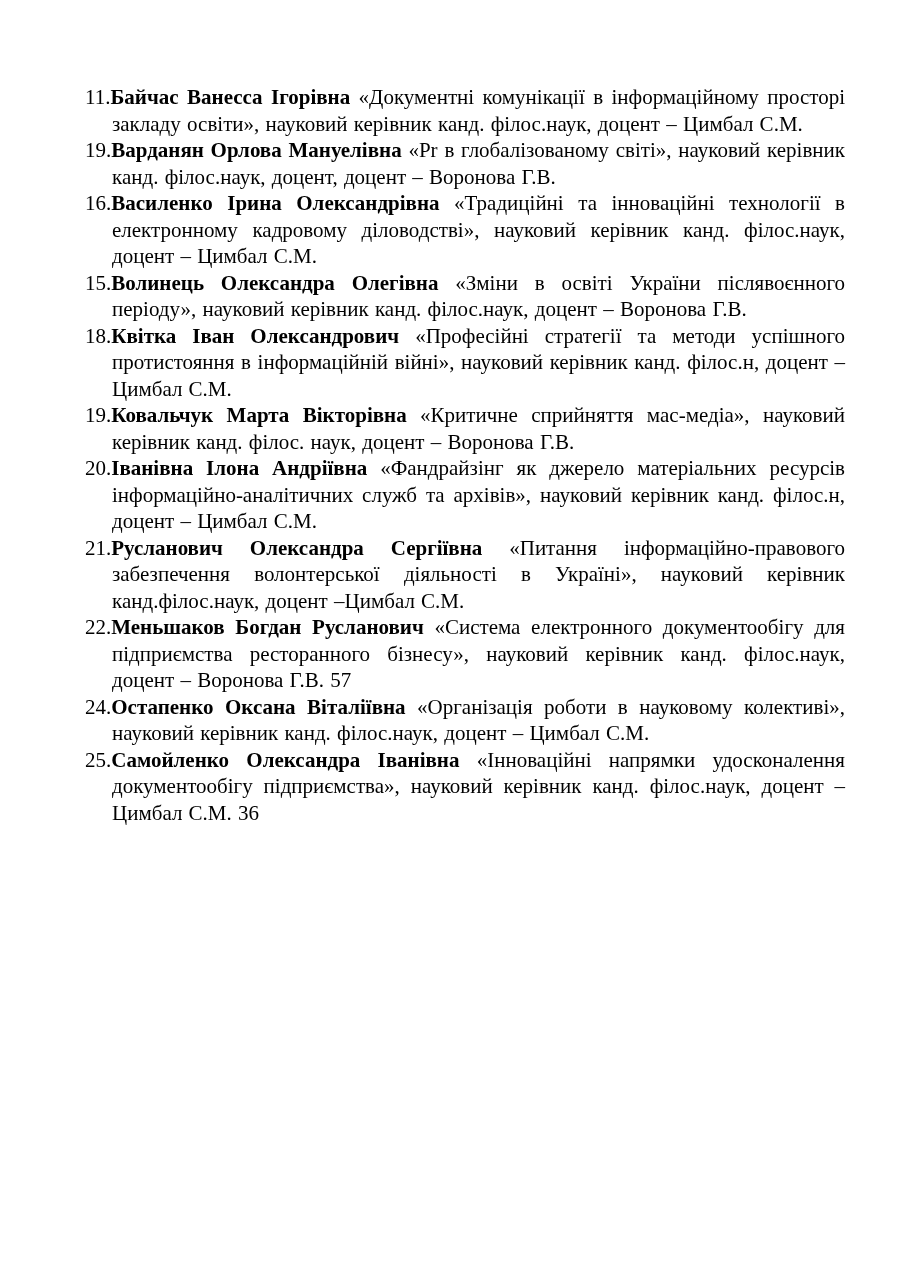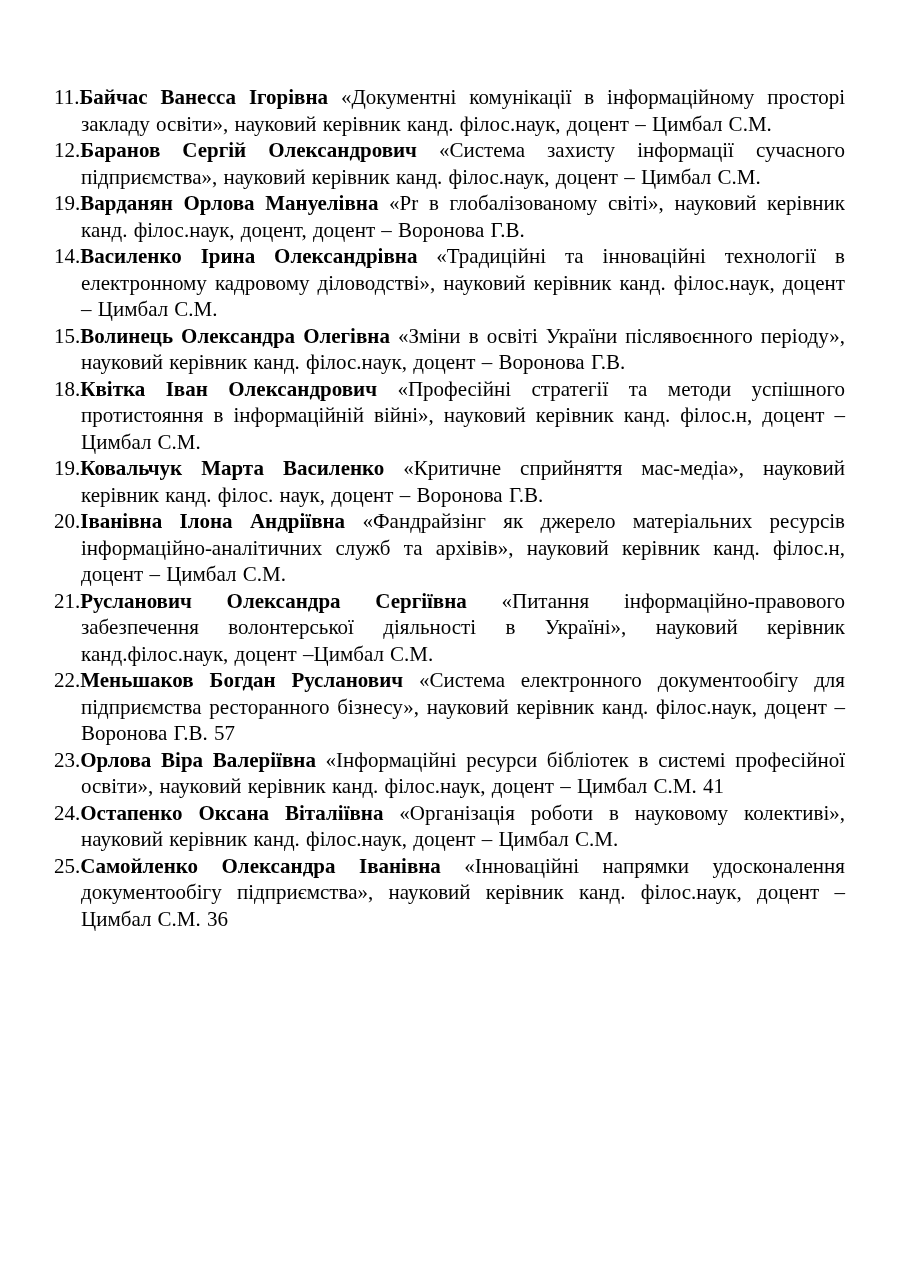--- a/index.html
+++ b/index.html
@@ -11,21 +11,21 @@
     width: 905px;
     height: 1280px;
     overflow: hidden;
     font-family: "Liberation Serif", "DejaVu Serif", serif;
     color: #000000;
   }
   .page {
     box-sizing: border-box;
     width: 905px;
     height: 950px;
-    padding: 84px 60px 40px 81px;
+    padding: 84px 60px 40px 112px;
     background: #ffffff;
   }
   .entry {
     margin: 0;
     padding: 0;
     font-size: 21px;
     line-height: 26.5px;
     text-align: justify;
     text-indent: -27px; 
     word-spacing: 1px;
@@ -40,39 +40,37 @@
     font-weight: normal;
   }
 </style>
 </head>
 <body>
 
 <div class="page">
 
   <p class="entry"><span class="num">11.</span><span class="name">Байчас Ванесса Ігорівна</span><span class="rest"> «Документні комунікації в інформаційному просторі закладу освіти», науковий керівник канд. філос.наук, доцент – Цимбал С.М.</span></p>
 
-  <p class="entry"><span class="num">12.</span><span class="name">Баранов Сергій Олександрович</span><span class="rest"> «Система захисту інформації сучасного підприємства», науковий керівник канд. філос.наук, доцент – Цимбал С.М.</span></p>
 
   <p class="entry"><span class="num">19.</span><span class="name">Варданян Орлова Мануелівна</span><span class="rest"> «Pr в глобалізованому світі», науковий керівник канд. філос.наук, доцент,  доцент – Воронова Г.В.</span></p>
 
-  <p class="entry"><span class="num">14.</span><span class="name">Василенко Ірина Олександрівна</span><span class="rest"> «Традиційні та інноваційні технології в електронному кадровому діловодстві», науковий керівник канд. філос.наук, доцент – Цимбал С.М.</span></p>
+  <p class="entry"><span class="num">16.</span><span class="name">Василенко Ірина Олександрівна</span><span class="rest"> «Традиційні та інноваційні технології в електронному кадровому діловодстві», науковий керівник канд. філос.наук, доцент – Цимбал С.М.</span></p>
 
   <p class="entry"><span class="num">15.</span><span class="name">Волинець Олександра Олегівна</span><span class="rest"> «Зміни в освіті України післявоєнного періоду», науковий керівник канд. філос.наук, доцент – Воронова Г.В.</span></p>
 
 
 
   <p class="entry"><span class="num">18.</span><span class="name">Квітка Іван Олександрович</span><span class="rest"> «Професійні стратегії та методи успішного протистояння в інформаційній війні», науковий керівник канд. філос.н, доцент – Цимбал С.М.</span></p>
 
-  <p class="entry"><span class="num">19.</span><span class="name">Ковальчук Марта Василенко</span><span class="rest"> «Критичне сприйняття мас-медіа», науковий керівник канд. філос. наук, доцент – Воронова Г.В.</span></p>
+  <p class="entry"><span class="num">19.</span><span class="name">Ковальчук Марта Вікторівна</span><span class="rest"> «Критичне сприйняття мас-медіа», науковий керівник канд. філос. наук, доцент – Воронова Г.В.</span></p>
 
   <p class="entry"><span class="num">20.</span><span class="name">Іванівна Ілона Андріївна</span><span class="rest"> «Фандрайзінг як джерело матеріальних ресурсів інформаційно-аналітичних служб та архівів», науковий керівник канд. філос.н, доцент – Цимбал С.М.</span></p>
 
   <p class="entry"><span class="num">21.</span><span class="name">Русланович Олександра Сергіївна</span><span class="rest"> «Питання інформаційно-правового забезпечення волонтерської діяльності в Україні», науковий керівник канд.філос.наук, доцент –Цимбал С.М.</span></p>
 
   <p class="entry"><span class="num">22.</span><span class="name">Меньшаков Богдан Русланович</span><span class="rest"> «Система електронного документообігу для підприємства ресторанного бізнесу», науковий керівник канд. філос.наук, доцент – Воронова Г.В. 57</span></p>
 
-  <p class="entry"><span class="num">23.</span><span class="name">Орлова Віра Валеріївна</span><span class="rest"> «Інформаційні ресурси бібліотек в системі професійної освіти», науковий керівник канд. філос.наук, доцент – Цимбал С.М. 41</span></p>
 
   <p class="entry"><span class="num">24.</span><span class="name">Остапенко Оксана Віталіївна</span><span class="rest"> «Організація роботи в науковому колективі», науковий керівник канд. філос.наук, доцент – Цимбал С.М.</span></p>
 
   <p class="entry"><span class="num">25.</span><span class="name">Самойленко Олександра Іванівна</span><span class="rest"> «Інноваційні напрямки удосконалення документообігу підприємства», науковий керівник канд. філос.наук, доцент – Цимбал С.М. 36</span></p>
 
 </div>
 
 </body></html>

